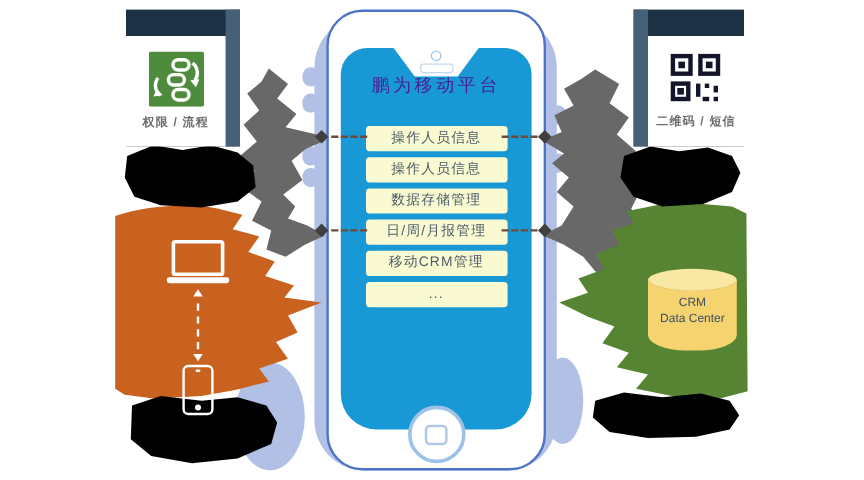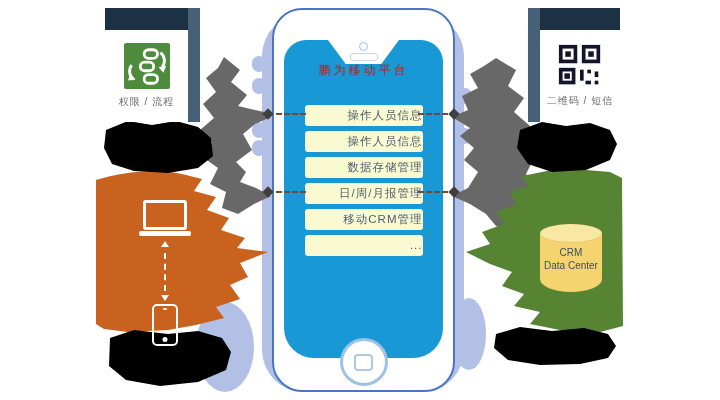--- a/index.html
+++ b/index.html
@@ -11,41 +11,41 @@
   .case-back{left:262px;top:14px;width:202px;height:378px;background:#b2c0e6;border-radius:42px;}
   .flare{background:#b2c0e6;border-radius:50%;}
   .flare-l{left:196px;top:302px;width:58px;height:90px;}
   .flare-r{left:452px;top:298px;width:34px;height:72px;}
   .bump{width:14px;height:16px;background:#b2c0e6;border-radius:7px;}
 
   
   .blob-layer{left:0;top:0;width:720px;height:400px;z-index:2;}
 
   
-  .navy-box{z-index:3;background:#1c3144;}
+  .navy-box{z-index:3;background:#1c3144;font-weight:bold;}
   .navy-edge{position:absolute;top:0;bottom:0;width:12px;background:#456077;}
   .white-card{position:absolute;background:#fff;display:flex;flex-direction:column;
               align-items:center;justify-content:center;gap:6px;}
   .card-caption{font-size:10px;color:#6b6b6b;letter-spacing:1px;white-space:nowrap;}
 
   
   .phone-body{left:272px;top:8px;width:179px;height:380px;background:#fff;
               border:2px solid #4b74c6;border-radius:30px;z-index:4;}
   .screen{position:absolute;left:10px;right:10px;top:30px;bottom:32px;background:#1898d4;
           border-radius:22px 22px 30px 30px;}
   .notch{position:absolute;left:50%;top:28px;transform:translateX(-50%);width:74px;height:26px;
          background:#fff;clip-path:polygon(0 0,100% 0,74% 100%,26% 100%);z-index:5;
          display:flex;flex-direction:column;align-items:center;justify-content:center;gap:2px;}
   .cam-dot{width:7px;height:7px;border-radius:50%;border:1.5px solid #9cc2e6;background:#fff;}
   .speaker-slot{width:26px;height:6px;border-radius:3px;border:1.5px solid #c4d6ec;background:#fff;}
-  .phone-title{position:absolute;left:0;right:0;top:52px;text-align:center;color:#b91c1c;
-               font-size:12px;letter-spacing:3px;font-family:Liberation Mono, monospace;}
+  .phone-title{position:absolute;left:0;right:0;top:52px;text-align:center;color:#4c1d95;
+               font-size:15px;letter-spacing:3px;font-family:Liberation Mono, monospace;}
   .menu{position:absolute;left:50%;top:95px;transform:translateX(-50%);width:118px;z-index:5;}
   .menu-item{width:118px;height:21px;margin-bottom:5px;background:#fafad2;border-radius:3px;
-             color:#4d5c69;font-size:11.5px;line-height:21px;text-align:right;letter-spacing:1px;}
+             color:#4d5c69;font-size:11.5px;line-height:21px;text-align:center;letter-spacing:1px;}
   .home-btn{position:absolute;left:50%;bottom:4px;transform:translateX(-50%);width:42px;height:42px;
             border:3px solid #9cc2e6;border-radius:50%;background:#fff;z-index:6;
             display:flex;align-items:center;justify-content:center;}
   .home-glyph{width:15px;height:13px;border:2px solid #afc8e6;border-radius:4px;}
 
   
   .dash-line{height:0;border-top:2px dashed #6e4a3a;z-index:7;}
   .diamond{width:8px;height:8px;background:#3f3f3f;transform:rotate(45deg);z-index:7;}
 
   
@@ -58,21 +58,21 @@
           border-bottom:6px solid #fff;margin-top:5px;}
   .tri-down{width:0;height:0;border-left:4px solid transparent;border-right:4px solid transparent;
             border-top:6px solid #fff;margin-bottom:3px;}
   .mini-phone{width:22px;height:38px;border:2.5px solid #fff;border-radius:5px;position:relative;}
   .mini-phone .dot-top{position:absolute;left:50%;top:2px;transform:translateX(-50%);
                        width:4px;height:2px;border-radius:1px;background:#fff;}
   .mini-phone .dot-bot{position:absolute;left:50%;bottom:2px;transform:translateX(-50%);
                        width:5px;height:5px;border-radius:50%;background:#fff;}
 
   
-  .cylinder{left:540px;top:224px;width:62px;height:68px;z-index:3;}
+  .cylinder{left:540px;top:224px;width:62px;height:68px;z-index:3;padding-left:12px;}
   .cyl-body{position:absolute;left:0;right:0;top:9px;bottom:0;background:#f5d36e;
             border-radius:0 0 31px 31px / 0 0 13px 13px;}
   .cyl-top{position:absolute;left:0;right:0;top:0;height:19px;background:#f9e8a4;
            border-radius:50%;box-shadow:inset 0 -1px 0 #e8c868;}
   .cyl-text{position:absolute;left:0;right:0;top:22px;text-align:center;color:#3a5068;
             font-size:10px;line-height:13px;z-index:2;}
 </style>
 </head>
 <body>
 

